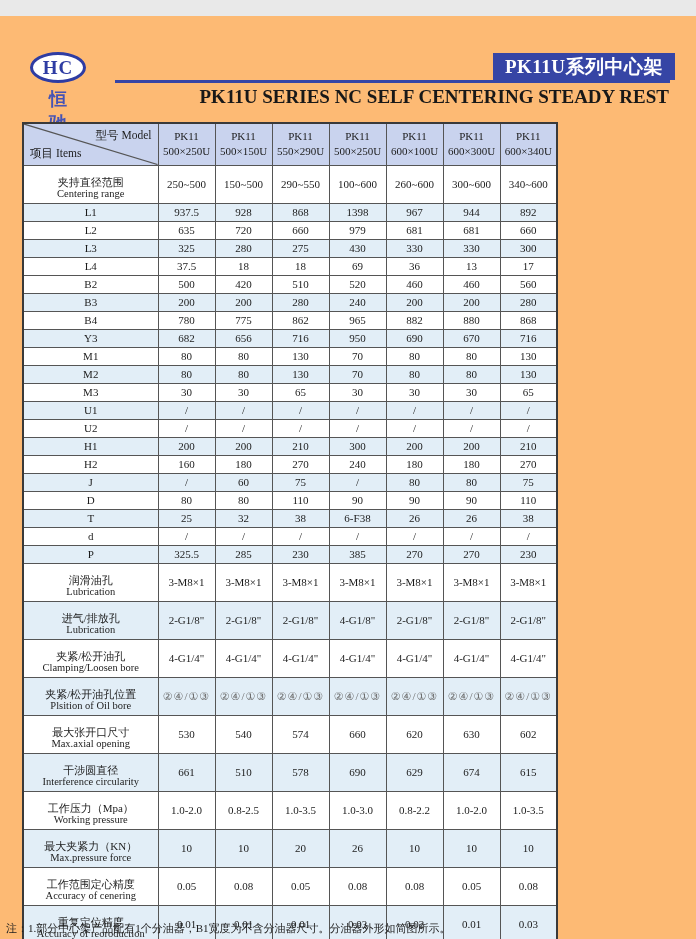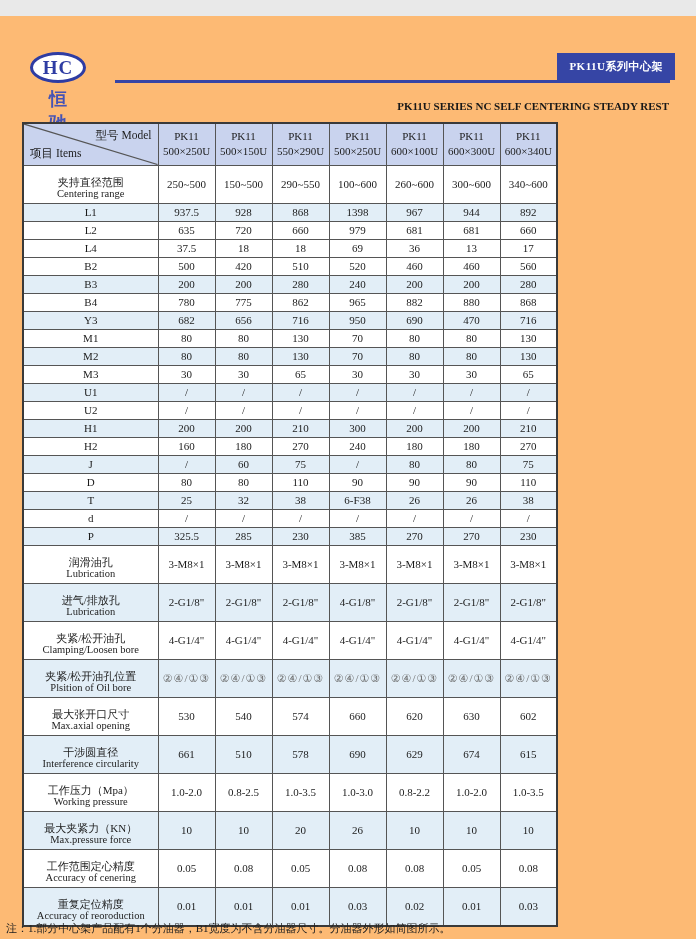--- a/index.html
+++ b/index.html
@@ -31,25 +31,25 @@
     color:#4553b5; letter-spacing:7px; padding-left:7px;
   }
   .header-line {
     position:absolute; left:115px; right:26px; top:64px;
     height:3px; background:#3645a5;
   }
   .title-box {
     position:absolute; right:21px; top:37px;
     height:27px; line-height:27px; padding:0 12px;
     background:#3645a5; color:#ffffff;
-    font-size:11px; font-weight:bold; letter-spacing:0.5px;
+    font-size:19px; font-weight:bold; letter-spacing:0.5px;
   }
   .subtitle {
-    position:absolute; right:27px; top:84px;
-    font-size:11px; font-weight:bold; color:#181818; letter-spacing:0px;
+    position:absolute; right:27px; top:70px;
+    font-size:19px; font-weight:bold; color:#181818; letter-spacing:0px;
   }
 
   
   .spec-table {
     position:absolute; left:22px; top:106px;
     width:536px;
     border-collapse:collapse;
     table-layout:fixed;
     font-size:11px;
     border-radius:10px;
@@ -189,20 +189,32 @@
             <div class="cn">L2</div>
           </td>
           <td>635</td>
           <td>720</td>
           <td>660</td>
           <td>979</td>
           <td>681</td>
           <td>681</td>
           <td>660</td>
         </tr>
+        <tr class="simple alt">
+          <td class="label-cell">
+            <div class="cn">L3</div>
+          </td>
+          <td>325</td>
+          <td>280</td>
+          <td>275</td>
+          <td>430</td>
+          <td>330</td>
+          <td>330</td>
+          <td>300</td>
+        </tr>
         <tr class="simple">
           <td class="label-cell">
             <div class="cn">L4</div>
           </td>
           <td>37.5</td>
           <td>18</td>
           <td>18</td>
           <td>69</td>
           <td>36</td>
           <td>13</td>
@@ -246,21 +258,21 @@
         </tr>
         <tr class="simple alt">
           <td class="label-cell">
             <div class="cn">Y3</div>
           </td>
           <td>682</td>
           <td>656</td>
           <td>716</td>
           <td>950</td>
           <td>690</td>
-          <td>470</td>
+          <td>670</td>
           <td>716</td>
         </tr>
         <tr class="simple">
           <td class="label-cell">
             <div class="cn">M1</div>
           </td>
           <td>80</td>
           <td>80</td>
           <td>130</td>
           <td>70</td>

